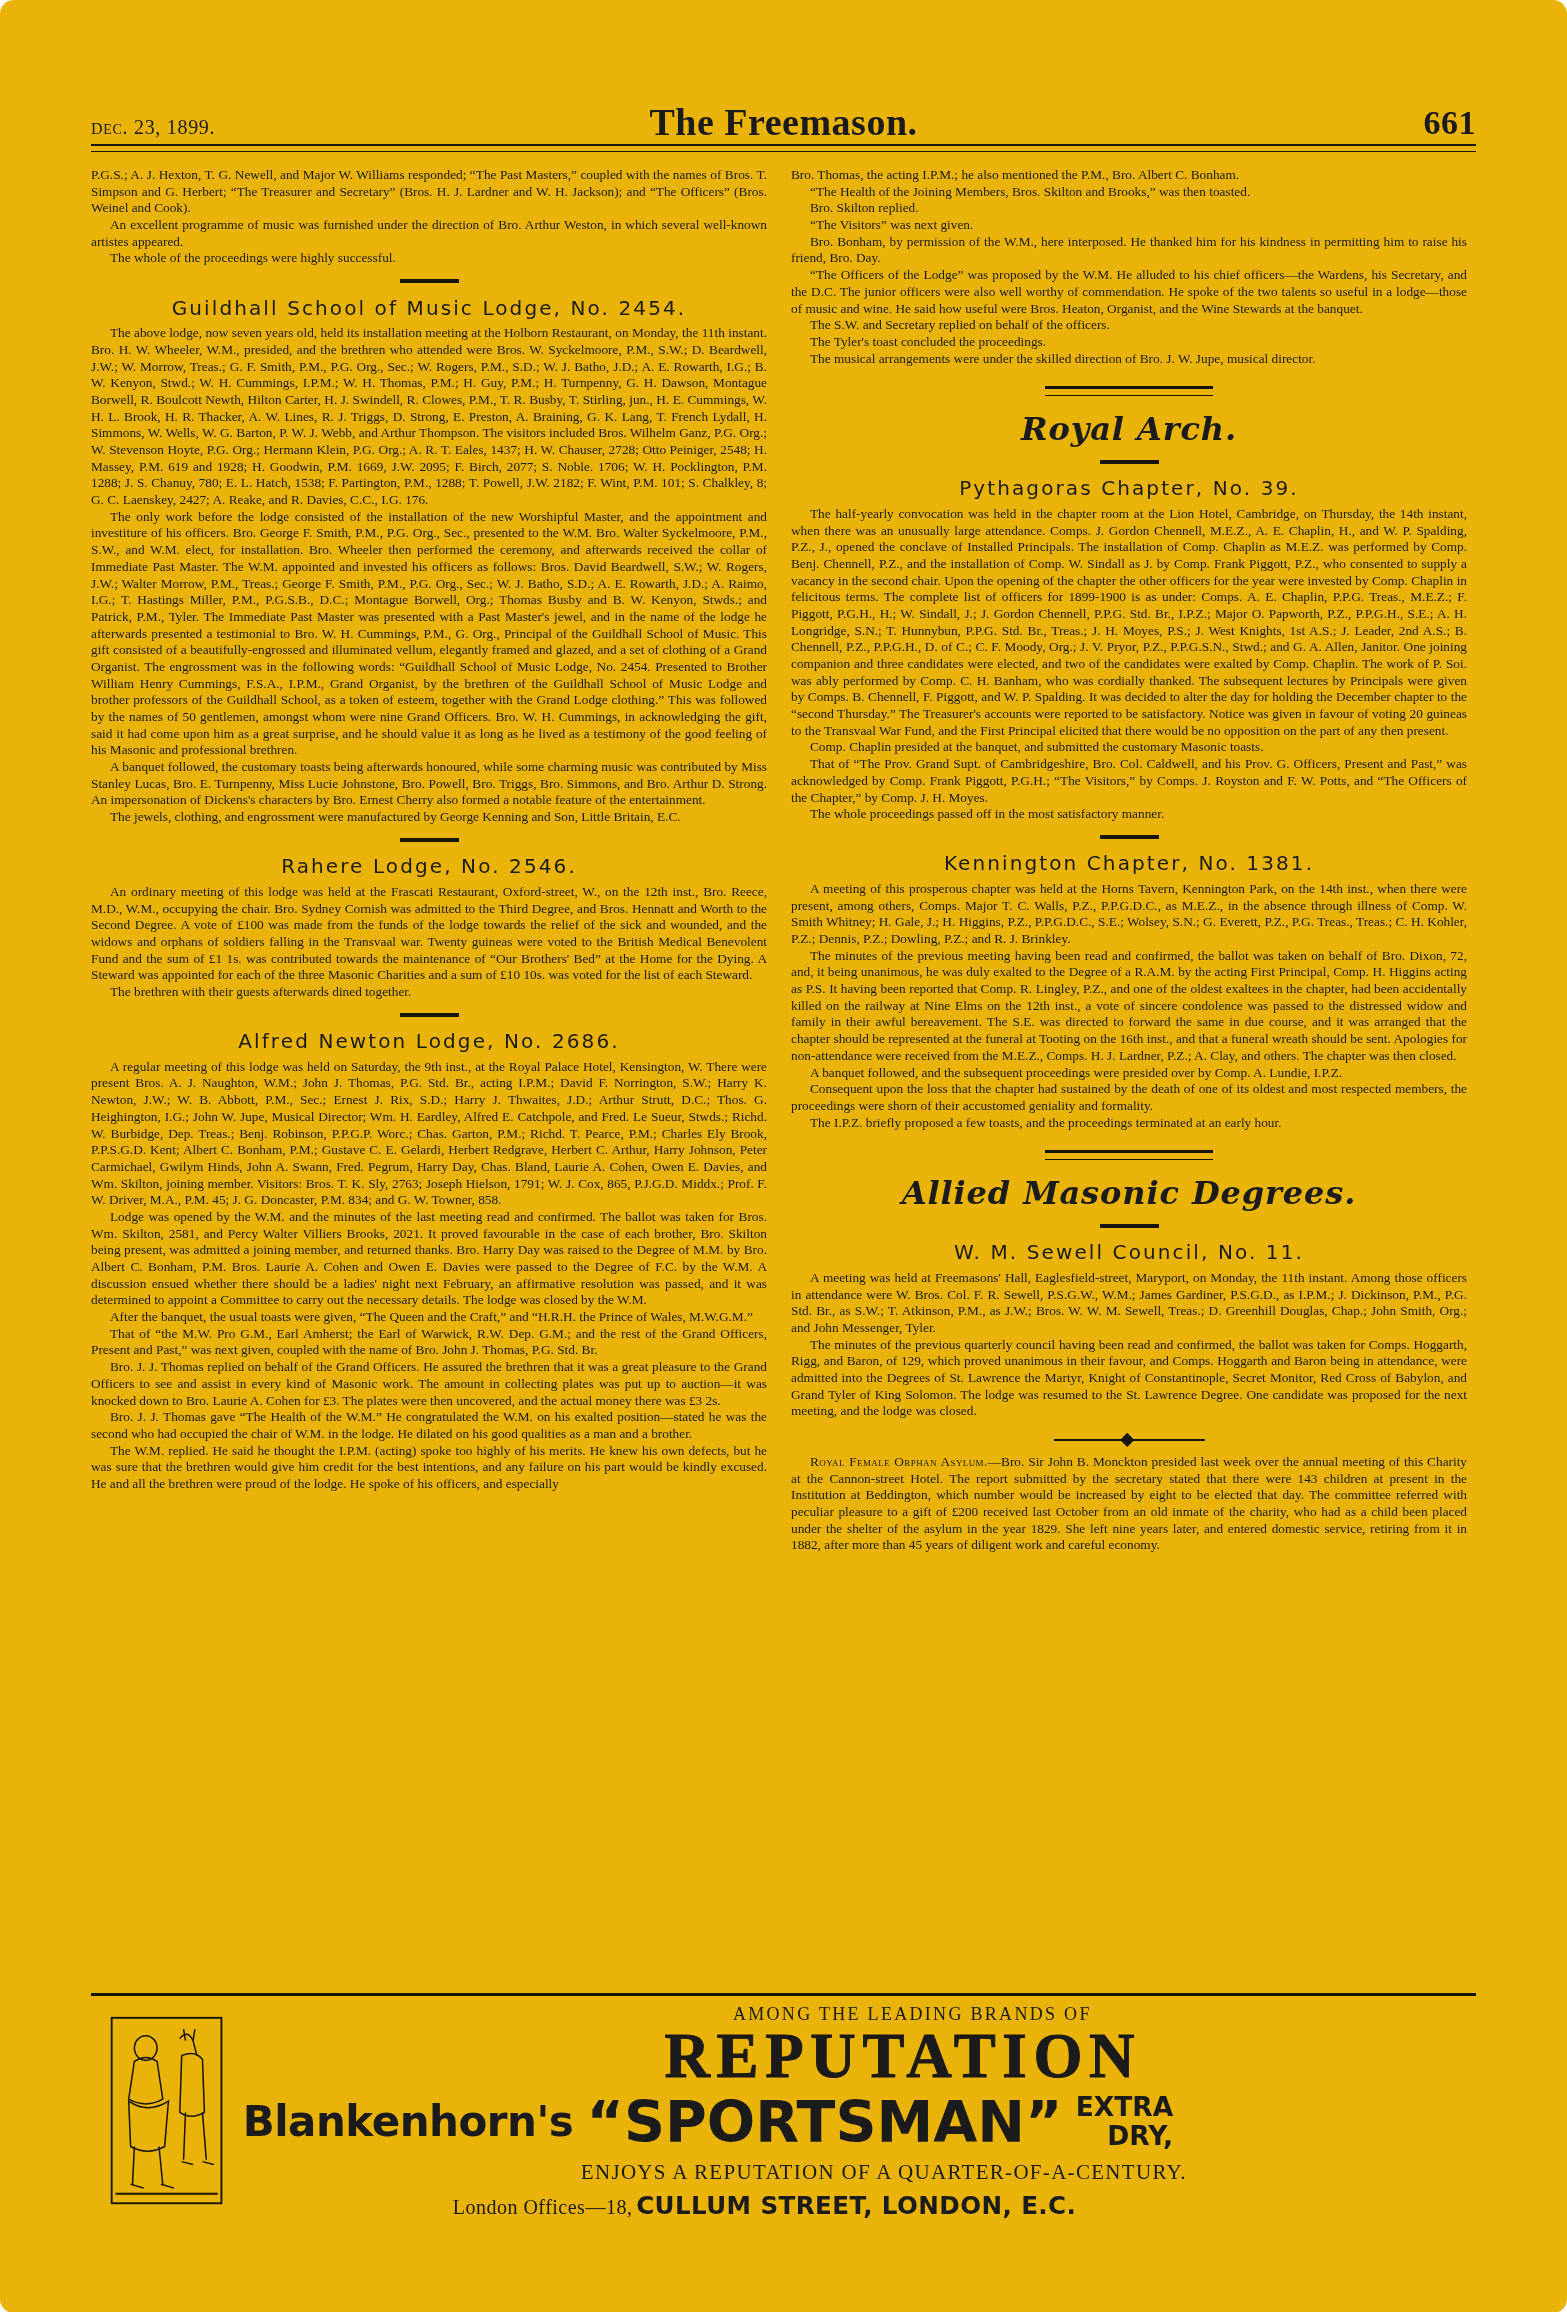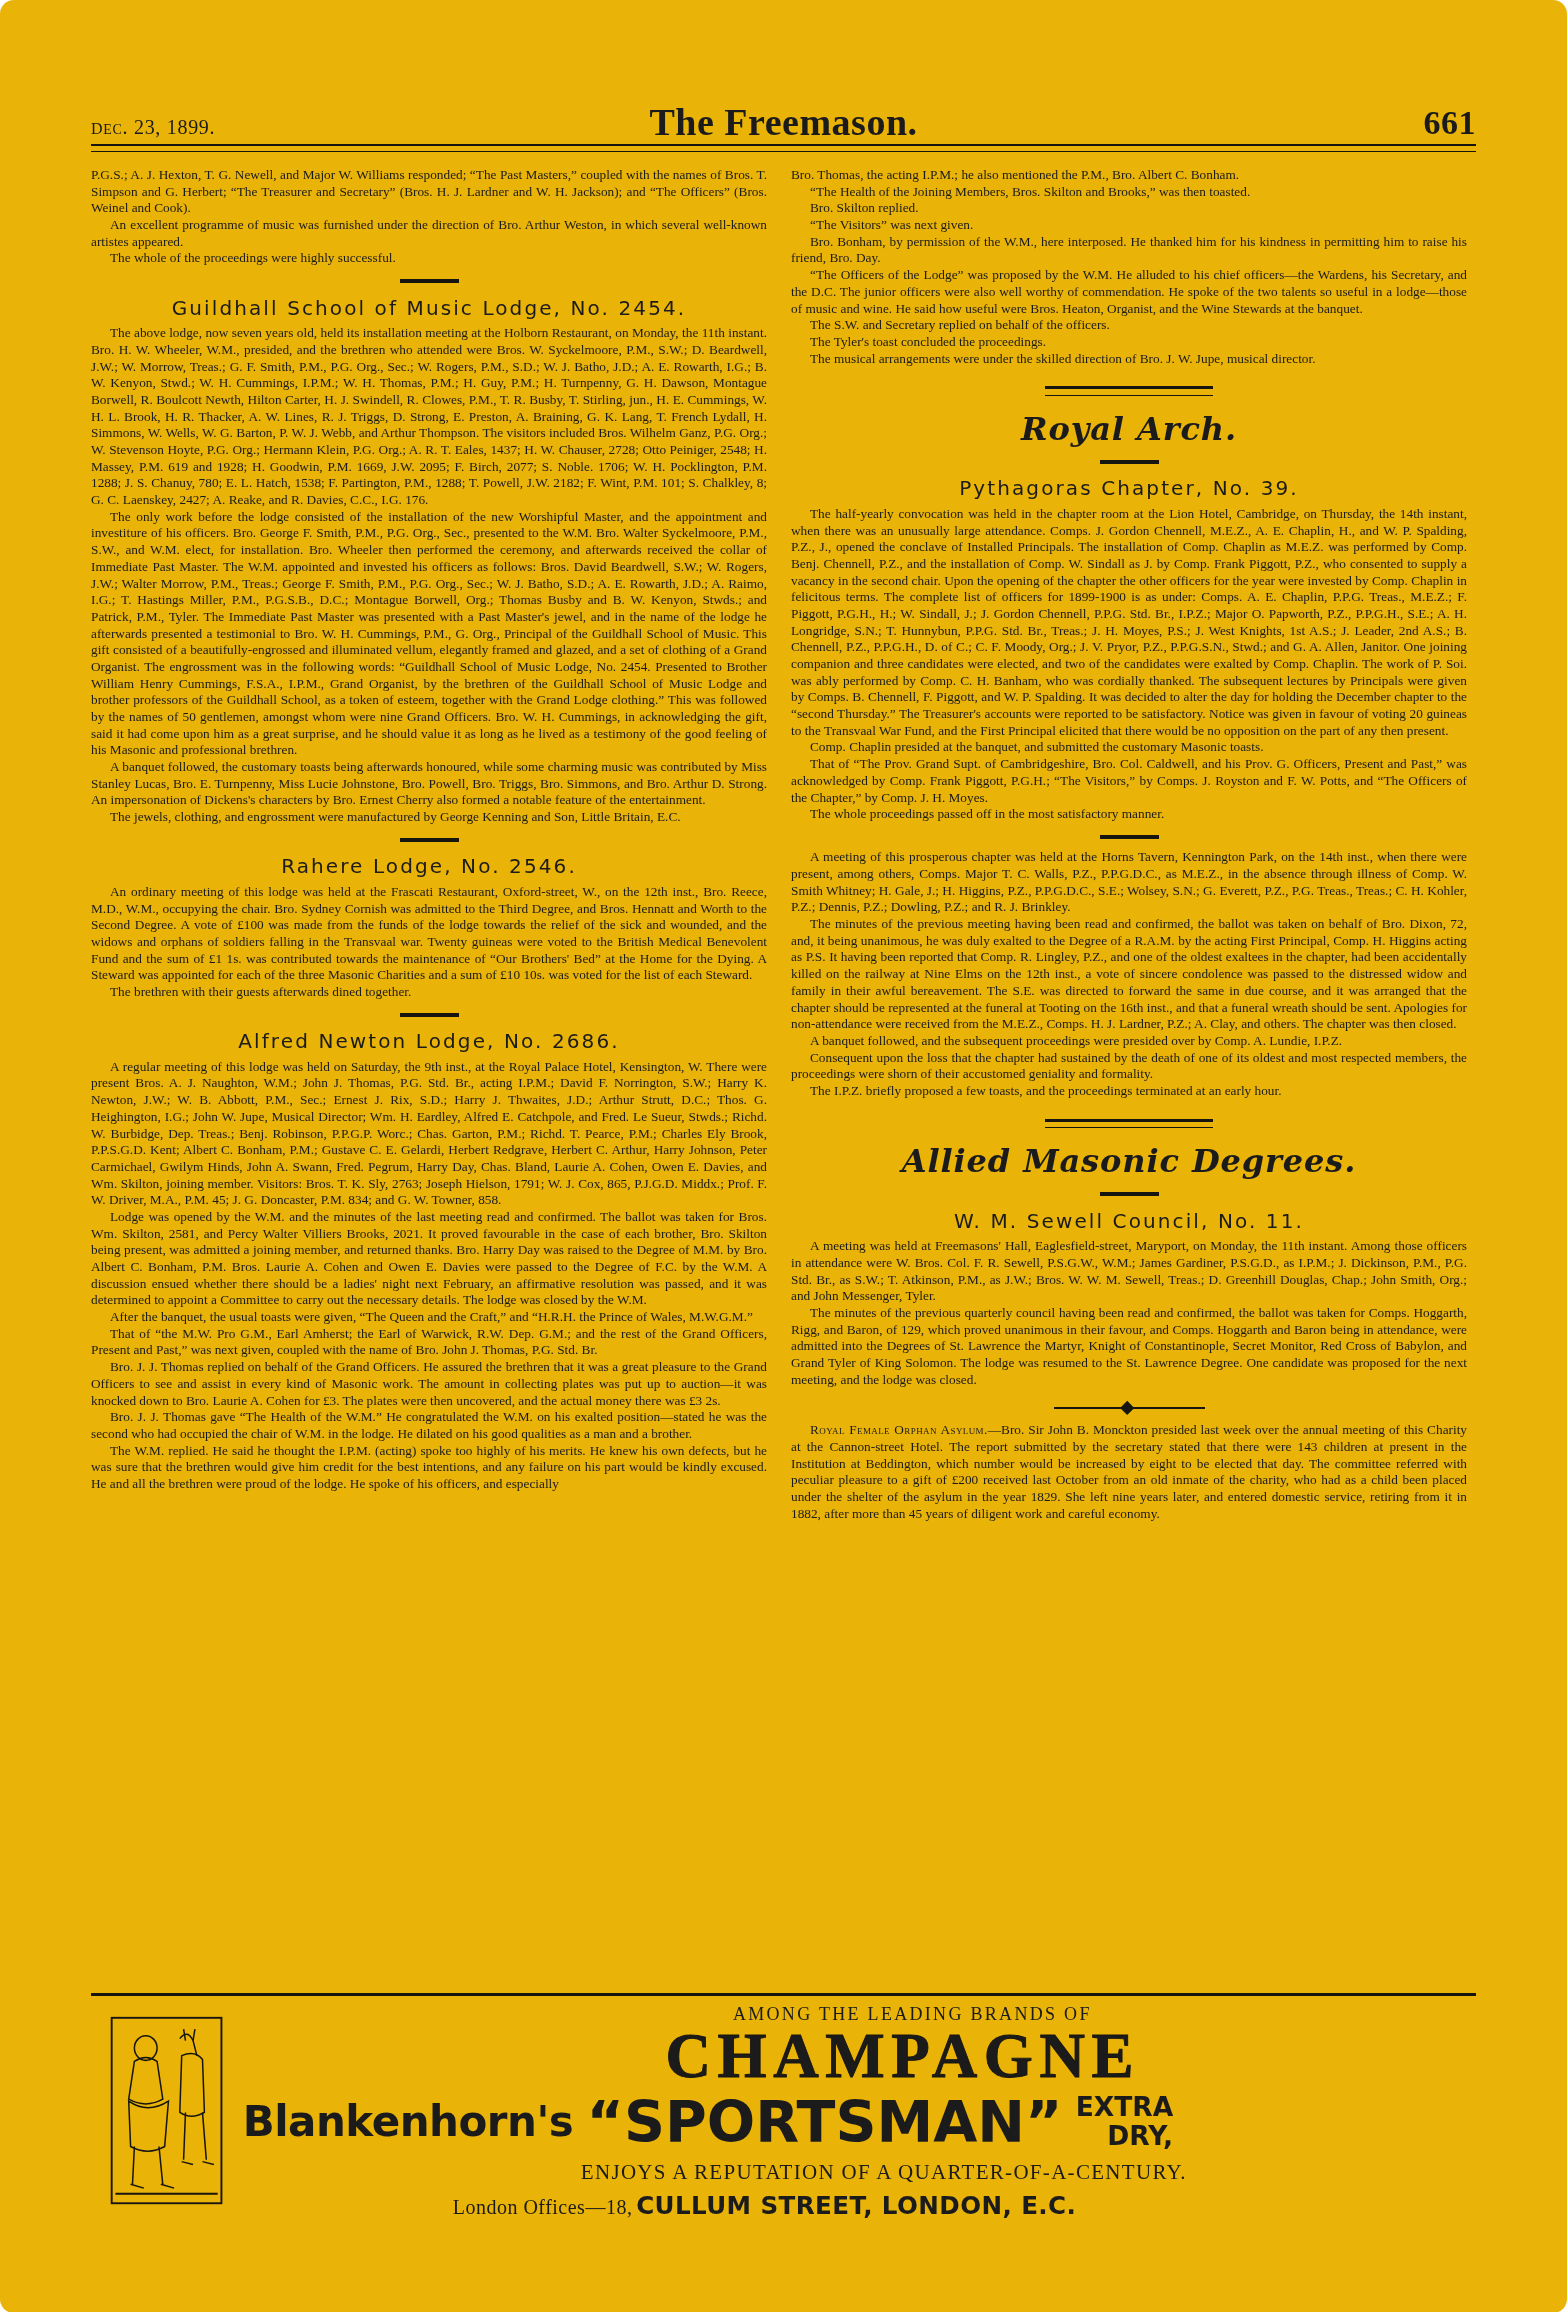--- a/index.html
+++ b/index.html
@@ -321,20 +321,21 @@
       <h2 class="gothic-head">Royal Arch.</h2>
 
       <div class="divider-short"></div>
       <h2 class="section-head">Pythagoras Chapter, No. 39.</h2>
       <p>The half-yearly convocation was held in the chapter room at the Lion Hotel, Cambridge, on Thursday, the 14th instant, when there was an unusually large attendance. Comps. J. Gordon Chennell, M.E.Z., A. E. Chaplin, H., and W. P. Spalding, P.Z., J., opened the conclave of Installed Principals. The installation of Comp. Chaplin as M.E.Z. was performed by Comp. Benj. Chennell, P.Z., and the installation of Comp. W. Sindall as J. by Comp. Frank Piggott, P.Z., who consented to supply a vacancy in the second chair. Upon the opening of the chapter the other officers for the year were invested by Comp. Chaplin in felicitous terms. The complete list of officers for 1899-1900 is as under: Comps. A. E. Chaplin, P.P.G. Treas., M.E.Z.; F. Piggott, P.G.H., H.; W. Sindall, J.; J. Gordon Chennell, P.P.G. Std. Br., I.P.Z.; Major O. Papworth, P.Z., P.P.G.H., S.E.; A. H. Longridge, S.N.; T. Hunnybun, P.P.G. Std. Br., Treas.; J. H. Moyes, P.S.; J. West Knights, 1st A.S.; J. Leader, 2nd A.S.; B. Chennell, P.Z., P.P.G.H., D. of C.; C. F. Moody, Org.; J. V. Pryor, P.Z., P.P.G.S.N., Stwd.; and G. A. Allen, Janitor. One joining companion and three candidates were elected, and two of the candidates were exalted by Comp. Chaplin. The work of P. Soi. was ably performed by Comp. C. H. Banham, who was cordially thanked. The subsequent lectures by Principals were given by Comps. B. Chennell, F. Piggott, and W. P. Spalding. It was decided to alter the day for holding the December chapter to the “second Thursday.” The Treasurer's accounts were reported to be satisfactory. Notice was given in favour of voting 20 guineas to the Transvaal War Fund, and the First Principal elicited that there would be no opposition on the part of any then present.</p>
       <p>Comp. Chaplin presided at the banquet, and submitted the customary Masonic toasts.</p>
       <p>That of “The Prov. Grand Supt. of Cambridgeshire, Bro. Col. Caldwell, and his Prov. G. Officers, Present and Past,” was acknowledged by Comp. Frank Piggott, P.G.H.; “The Visitors,” by Comps. J. Royston and F. W. Potts, and “The Officers of the Chapter,” by Comp. J. H. Moyes.</p>
       <p>The whole proceedings passed off in the most satisfactory manner.</p>
 
       <div class="divider-short"></div>
+      <h2 class="section-head">Kennington Chapter, No. 1381.</h2>
       <p>A meeting of this prosperous chapter was held at the Horns Tavern, Kennington Park, on the 14th inst., when there were present, among others, Comps. Major T. C. Walls, P.Z., P.P.G.D.C., as M.E.Z., in the absence through illness of Comp. W. Smith Whitney; H. Gale, J.; H. Higgins, P.Z., P.P.G.D.C., S.E.; Wolsey, S.N.; G. Everett, P.Z., P.G. Treas., Treas.; C. H. Kohler, P.Z.; Dennis, P.Z.; Dowling, P.Z.; and R. J. Brinkley.</p>
       <p>The minutes of the previous meeting having been read and confirmed, the ballot was taken on behalf of Bro. Dixon, 72, and, it being unanimous, he was duly exalted to the Degree of a R.A.M. by the acting First Principal, Comp. H. Higgins acting as P.S. It having been reported that Comp. R. Lingley, P.Z., and one of the oldest exaltees in the chapter, had been accidentally killed on the railway at Nine Elms on the 12th inst., a vote of sincere condolence was passed to the distressed widow and family in their awful bereavement. The S.E. was directed to forward the same in due course, and it was arranged that the chapter should be represented at the funeral at Tooting on the 16th inst., and that a funeral wreath should be sent. Apologies for non-attendance were received from the M.E.Z., Comps. H. J. Lardner, P.Z.; A. Clay, and others. The chapter was then closed.</p>
       <p>A banquet followed, and the subsequent proceedings were presided over by Comp. A. Lundie, I.P.Z.</p>
       <p>Consequent upon the loss that the chapter had sustained by the death of one of its oldest and most respected members, the proceedings were shorn of their accustomed geniality and formality.</p>
       <p>The I.P.Z. briefly proposed a few toasts, and the proceedings terminated at an early hour.</p>
 
       <div class="divider-gothic"></div>
       <h2 class="gothic-head">Allied Masonic Degrees.</h2>
 
       <div class="divider-short"></div>
@@ -366,21 +367,21 @@
         <path d="M80 44 q14 -6 22 4 l2 56 q-14 8 -26 0 z"></path>
         <path d="M84 104 l-2 50 M102 104 l4 50"></path>
         <path d="M80 156 l12 3 M102 156 l12 3"></path>
         <path d="M92 28 l2 -12 M84 28 l-2 -12"></path>
       </g>
       <line x1="10" y1="190" x2="118" y2="190" stroke="#17150f" stroke-width="2"></line>
     </svg>
 
     <div class="ad-body">
       <div class="ad-among">AMONG THE LEADING BRANDS OF</div>
-      <div class="ad-champagne">CHAMPAGNE</div>
+      <div class="ad-champagne">REPUTATION</div>
       <div class="ad-line2">
         <span class="ad-brand">Blankenhorn's</span>
         <span class="ad-sportsman">“SPORTSMAN”</span>
         <span class="ad-extradry">
           <span>EXTRA</span><br>
           <span>DRY,</span>
         </span>
       </div>
       <div class="ad-reputation">ENJOYS A REPUTATION OF A QUARTER-OF-A-CENTURY.</div>
       <div class="ad-offices">

